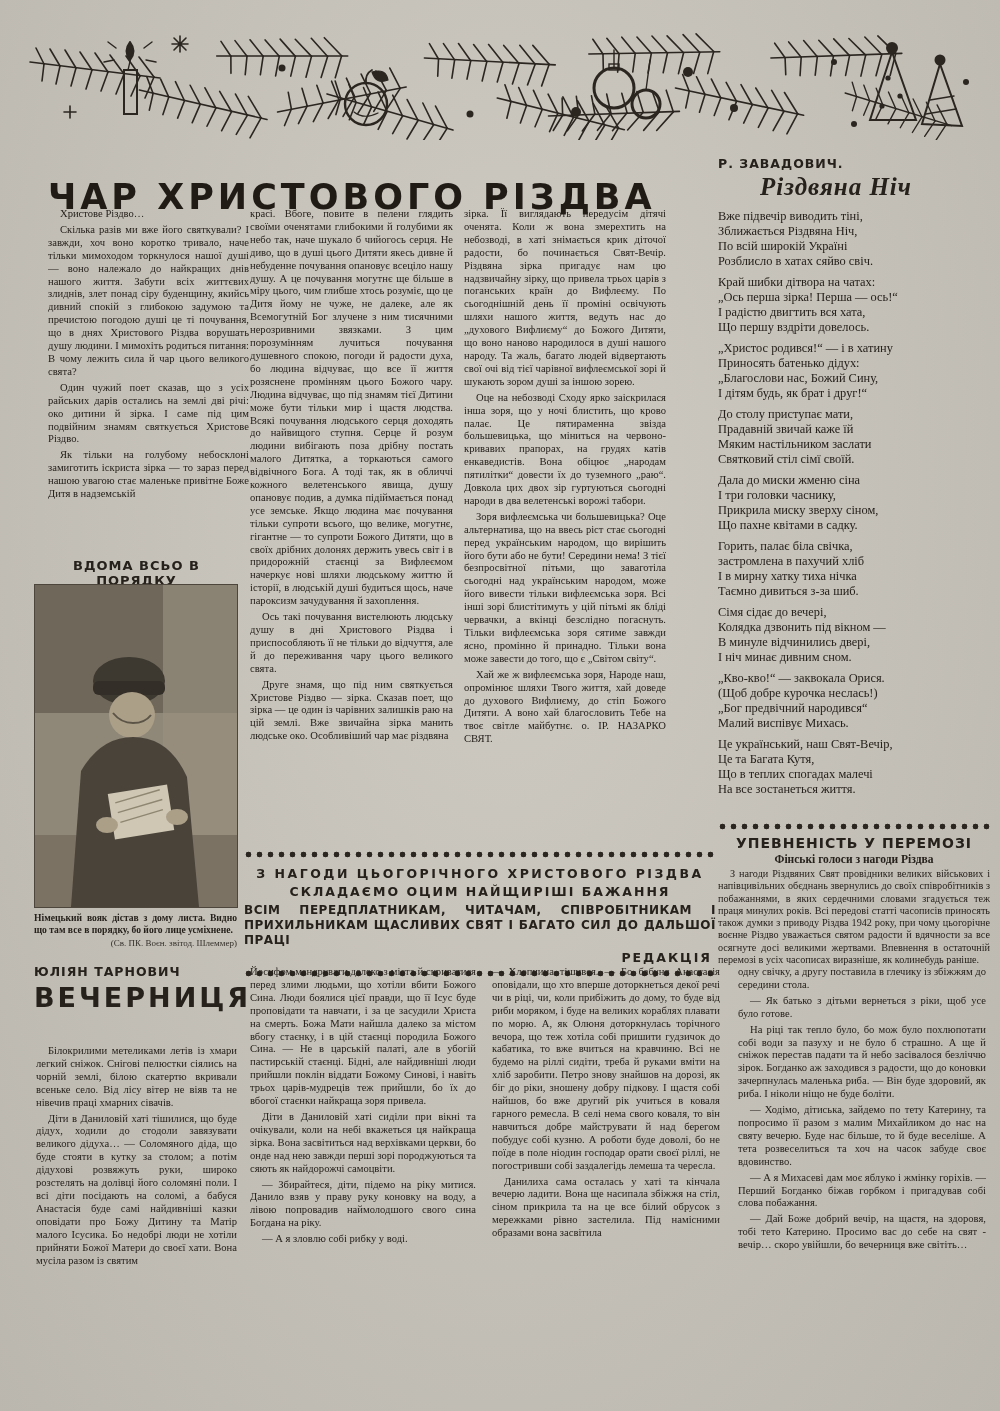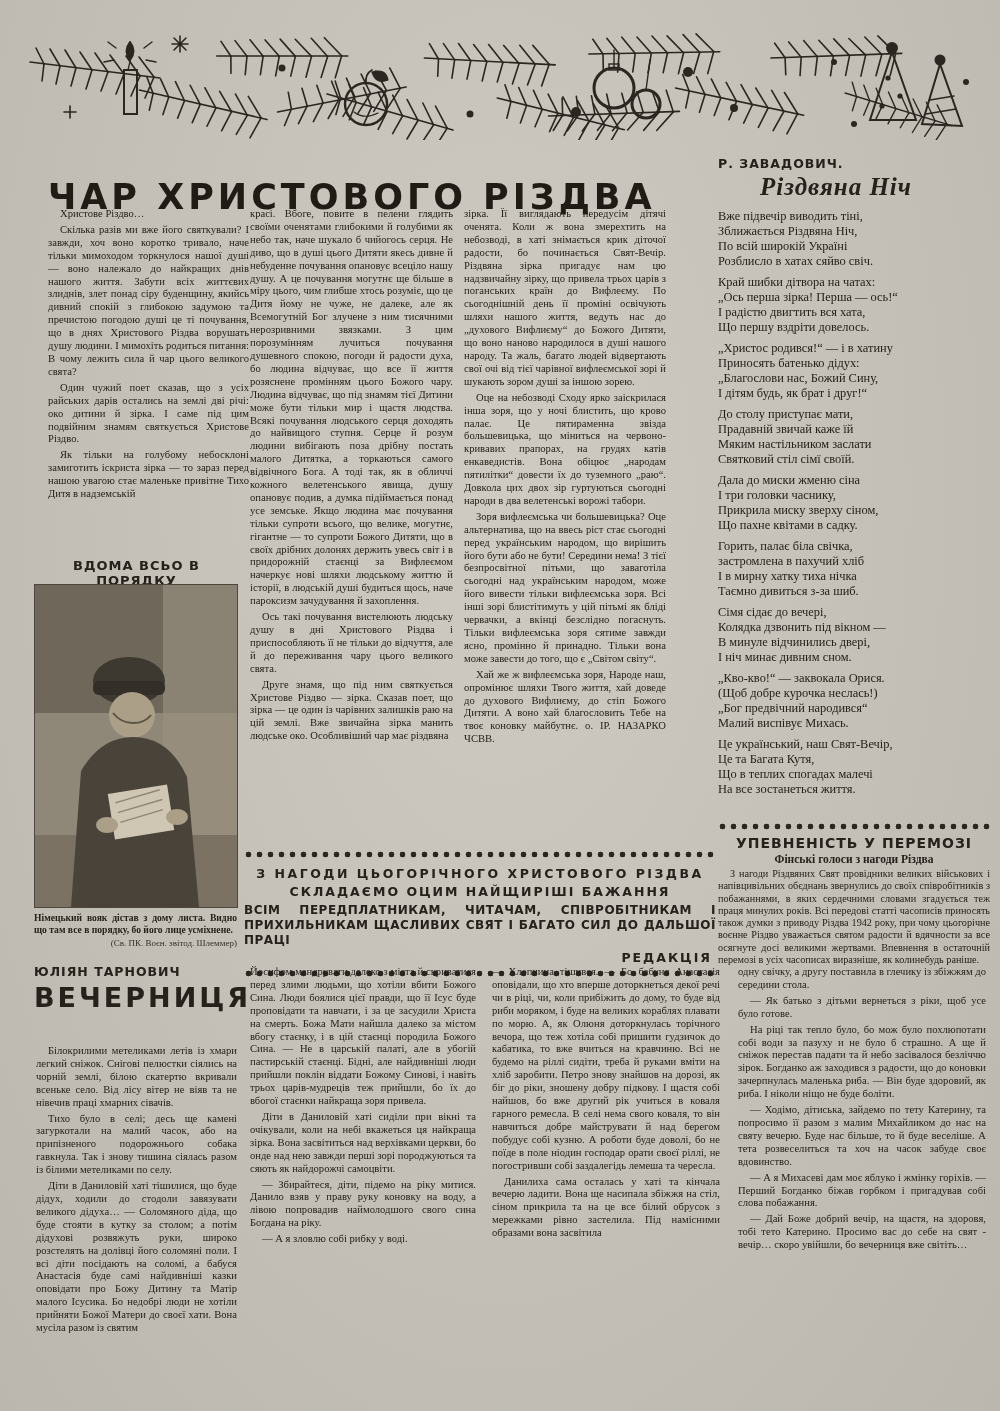--- a/index.html
+++ b/index.html
@@ -185,21 +185,21 @@
 Це та Багата Кутя,
 Що в теплих спогадах малечі
 На все зостанеться життя.</p>
       </div>
   </div>
 
   <div class="abs col" id="col1">
       <p>Христове Різдво…</p>
       <p>Скілька разів ми вже його святкували? І завжди, хоч воно коротко тривало, наче тільки мимоходом торкнулося нашої душі — воно належало до найкращих днів нашого життя. Забути всіх життєвих злиднів, злет понад сіру буденщину, якийсь дивний спокій з глибокою задумою та пречистою погодою душі це ті почування, що в днях Христового Різдва ворушать душу людини. І мимохіть родиться питання: В чому лежить сила й чар цього великого свята?</p>
       <p>Один чужий поет сказав, що з усіх райських дарів остались на землі дві річі: око дитини й зірка. І саме під цим подвійним знамям святкується Христове Різдво.</p>
-      <p>Як тільки на голубому небосклоні замиготить іскриста зірка — то зараз перед нашою увагою стає маленьке привітне Тихо Дитя в надземській</p>
+      <p>Як тільки на голубому небосклоні замиготить іскриста зірка — то зараз перед нашою увагою стає маленьке привітне Боже Дитя в надземській</p>
     </div>
 
   <div class="abs" id="subhead">ВДОМА ВСЬО В ПОРЯДКУ</div>
 
   <figure class="abs" id="photo" style="margin:0;">
     <svg viewBox="0 0 202 322">
       <rect width="202" height="322" fill="#8f8777"></rect>
       <rect x="0" y="0" width="202" height="128" fill="#6e675a"></rect>
       <rect x="128" y="0" width="74" height="322" fill="#9a9180" opacity="0.65"></rect>
       <rect x="0" y="250" width="202" height="72" fill="#7b7263"></rect>
@@ -219,21 +219,21 @@
 
   <div class="abs col continued" id="col2">
       <p>красі. Вбоге, повите в пелени глядить своїми оченятами глибокими й голубими як небо так, наче шукало б чийогось серця. Не диво, що в душі цього Дитяти якесь дивне й небуденне почування опановує всеціло нашу душу. А це почування могутнє ще більше в міру цього, чим глибше хтось розуміє, що це Дитя йому не чуже, не далеке, але як Всемогутній Бог злучене з ним тисячними нерозривними звязками. З цим порозумінням лучиться почування душевного спокою, погоди й радости духа, бо людина відчуває, що все її життя розяснене промінням цього Божого чару. Людина відчуває, що під знамям тієї Дитини може бути тільки мир і щастя людства. Всякі почування людського серця доходять до найвищого ступня. Серце й розум людини вибігають поза дрібну постать малого Дитятка, а торкаються самого відвічного Бога. А тоді так, як в обличчі кожного велетенського явища, душу опановує подив, а думка підіймається понад усе земське. Якщо людина має почування тільки супроти всього, що велике, могутнє, гігантне — то супроти Божого Дитяти, що в своїх дрібних долонях держить увесь світ і в придорожній стаєнці за Вифлеємом начеркує нові шляхи людському життю й історії, в людській душі будиться щось, наче пароксизм зачудування й захоплення.</p>
       <p>Ось такі почування вистелюють людську душу в дні Христового Різдва і приспособляють її не тільки до відчуття, але й до переживання чару цього великого свята.</p>
       <p>Друге знамя, що під ним святкується Христове Різдво — зірка. Сказав поет, що зірка — це один із чарівних залишків раю на цій землі. Вже звичайна зірка манить людське око. Особливіший чар має різдвяна</p>
     </div>
   <div class="abs col continued" id="col3">
       <p>зірка. Її виглядають передусім дітячі оченята. Коли ж вона змерехтить на небозводі, в хаті знімається крик діточої радости, бо починається Свят-Вечір. Різдвяна зірка пригадує нам цю надзвичайну зірку, що привела трьох царів з поганських країн до Вифлеєму. По сьогоднішній день її проміні освічують шляхи нашого життя, ведуть нас до „духового Вифлиєму“ до Божого Дитяти, що воно наново народилося в душі нашого народу. Та жаль, багато людей відвертають свої очі від тієї чарівної вифлеємської зорі й шукають зором душі за іншою зорею.</p>
       <p>Оце на небозводі Сходу ярко заіскрилася інша зоря, що у ночі блистить, що крово палає. Це пятираменна звізда большевицька, що міниться на червоно-кривавих прапорах, на грудях катів енкаведистів. Вона обіцює „народам пятилітки“ довести їх до туземного „раю“. Довкола цих двох зір гуртуються сьогодні народи в два велетенські ворожі табори.</p>
       <p>Зоря вифлеємська чи большевицька? Оце альтернатива, що на ввесь ріст стає сьогодні перед українським народом, що вирішить його бути або не бути! Середини нема! З тієї безпросвітної пітьми, що заваготіла сьогодні над українським народом, може його вивести тільки вифлеємська зоря. Всі інші зорі блистітимуть у цій пітьмі як бліді червачки, а вкінці безслідно погаснуть. Тільки вифлеємська зоря сятиме завжди ясно, промінно й принадно. Тільки вона може завести до того, що є „Світом світу“.</p>
-      <p>Хай же ж вифлеємська зоря, Народе наш, опромінює шляхи Твого життя, хай доведе до духового Вифлиєму, до стіп Божого Дитяти. А воно хай благословить Тебе на твоє коновку майбутнє.   о. ІР. НАЗАРКО ЧСВВ.</p>
+      <p>Хай же ж вифлеємська зоря, Народе наш, опромінює шляхи Твого життя, хай доведе до духового Вифлиєму, до стіп Божого Дитяти. А воно хай благословить Тебе на твоє світле майбутнє.   о. ІР. НАЗАРКО СВЯТ.</p>
     </div>
 
   <div class="abs" id="victory">
     <div class="beads"></div>
     <div id="victory-title">УПЕВНЕНІСТЬ У ПЕРЕМОЗІ</div>
     <div id="victory-sub">Фінські голоси з нагоди Різдва</div>
     <div class="col">
         <p>З нагоди Різдвяних Свят провідники великих військових і напівцивільних обєднань звернулись до своїх співробітників з побажаннями, в яких сердечними словами згадується теж праця минулих років. Всі передові статті часописів приносять також думки з приводу Різдва 1942 року, при чому цьогорічне воєнне Різдво уважається святом радости й вдячности за все осягнуте досі великими жертвами. Впевнення в остаточній перемозі в усіх часописах виразніше, як колинебудь раніше.</p>
       </div>
   </div>
@@ -244,21 +244,20 @@
     <div class="greet-line" id="greet2">СКЛАДАЄМО ОЦИМ НАЙЩИРІШІ БАЖАННЯ</div>
     <div id="greet3">ВСІМ ПЕРЕДПЛАТНИКАМ, ЧИТАЧАМ, СПІВРОБІТНИКАМ І ПРИХИЛЬНИКАМ ЩАСЛИВИХ СВЯТ І БАГАТО СИЛ ДО ДАЛЬШОЇ ПРАЦІ</div>
     <div id="greet-sig">РЕДАКЦІЯ</div>
     <div class="beads"></div>
   </div>
 
   <div class="abs" id="story-author">ЮЛІЯН ТАРНОВИЧ</div>
   <div class="abs" id="story-title">ВЕЧЕРНИЦЯ</div>
   <div class="abs col" id="scol1">
       <p>Білокрилими метеликами летів із хмари легкий сніжок. Снігові пелюстки сіялись на чорній землі, білою скатертю вкривали всеньке село. Від лісу вітер не віяв та не нівечив праці хмарних сівачів.</p>
-      <p>Тихо було в селі; десь ще камені загуркотали на малий часок, або на припізненого подорожнього собака гавкнула. Так і знову тишина сіялась разом із білими метеликами по селу.</p>
       <p>Діти в Даниловій хаті тішилися, що буде дідух, ходили до стодоли завязувати великого дідуха… — Соломяного діда, що буде стояти в кутку за столом; а потім дідухові розвяжуть руки, широко розстелять на долівці його соломяні поли. І всі діти посідають на соломі, а бабуся Анастасія буде самі найдивніші казки оповідати про Божу Дитину та Матір малого Ісусика. Бо недобрі люди не хотіли прийняти Божої Матери до своєї хати. Вона мусіла разом із святим</p>
     </div>
   <div class="abs col continued" id="scol2">
       <p>Йосифом мандрувати далеко з міста й скриватися перед злими людьми, що хотіли вбити Божого Сина. Люди боялися цієї правди, що її Ісус буде проповідати та навчати, і за це засудили Христа на смерть. Божа Мати найшла далеко за містом вбогу стаєнку, і в цій стаєнці породила Божого Сина. — Не в царській палаті, але в убогій пастирській стаєнці. Бідні, але найдивніші люди прийшли поклін віддати Божому Синові, і навіть трьох царів-мудреців теж прийшли, бо їх до вбогої стаєнки найкраща зоря привела.</p>
       <p>Діти в Даниловій хаті сиділи при вікні та очікували, коли на небі вкажеться ця найкраща зірка. Вона засвітиться над верхівками церкви, бо онде над нею завжди перші зорі породжуються та сяють як найдорожчі самоцвіти.</p>
       <p>— Збирайтеся, діти, підемо на ріку митися. Данило взяв у праву руку коновку на воду, а лівою попровадив наймолодшого свого сина Богдана на ріку.</p>
       <p>— А я зловлю собі рибку у воді.</p>
     </div>
   <div class="abs col continued" id="scol3">
       <p>— Хлопчина тішився. — Бо бабуня Анастасія оповідали, що хто вперше доторкнеться декої речі чи в ріці, чи, коли прибіжить до дому, то буде від риби моряком, і буде на великих кораблях плавати по морю. А, як Олюня доторкнулась торічного вечора, що теж хотіла собі пришити гудзичок до кабатика, то вже вчиться на кравчиню. Всі не будемо на ріллі сидіти, треба й руками вміти на хліб заробити. Петро знову знайшов на дорозі, як біг до ріки, зношену добру підкову. І щастя собі найшов, бо вже другий рік учиться в коваля гарного ремесла. В селі нема свого коваля, то він навчиться добре майструвати й над берегом побудує собі кузню. А роботи буде доволі, бо не поїде в поле ніодин господар орати своєї ріллі, не погостривши собі заздалегідь лемеша та чересла.</p>

